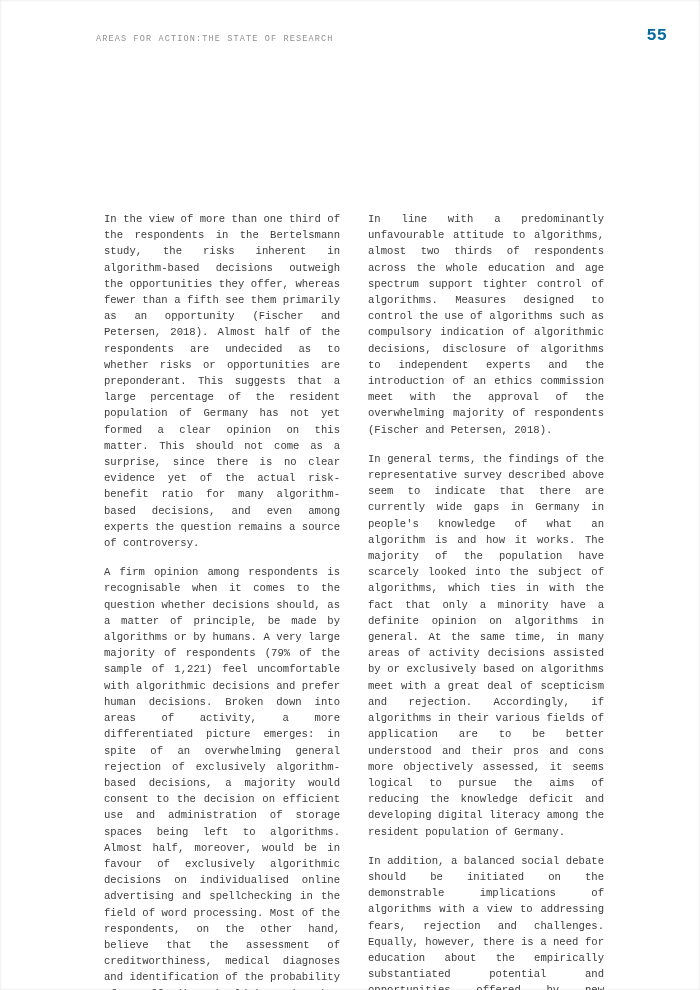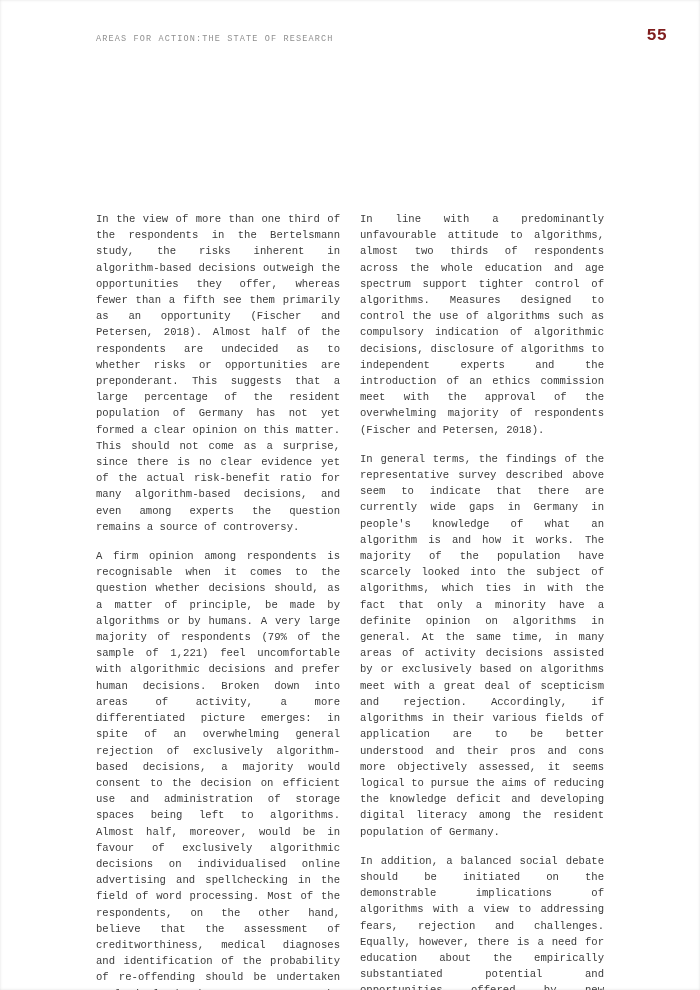--- a/index.html
+++ b/index.html
@@ -26,36 +26,36 @@
     color: #8f8f8f;
     text-transform: uppercase;
     white-space: nowrap;
   }
   .page-number {
     position: absolute;
     top: 26px;
     right: 33px;
     font-size: 17px;
     font-weight: 700;
-    color: #7f1d1d;
+    color: #0369a1;
   }
   .columns {
     position: absolute;
     top: 211px;
     left: 96px;
     right: 96px;
     display: flex;
     gap: 20px;
   }
   .column {
     flex: 1 1 0;
     min-width: 0;
   }
   p.body-para {
-    margin: 0 0 13px 0;
+    margin: 0 0 13px 8px;
     font-size: 10.6px;
     line-height: 16.2px;
     color: #3b3b3b;
     text-align: justify;
     hyphens: auto;
     -webkit-hyphens: auto;
   }
 </style>
 </head>
 <body>

